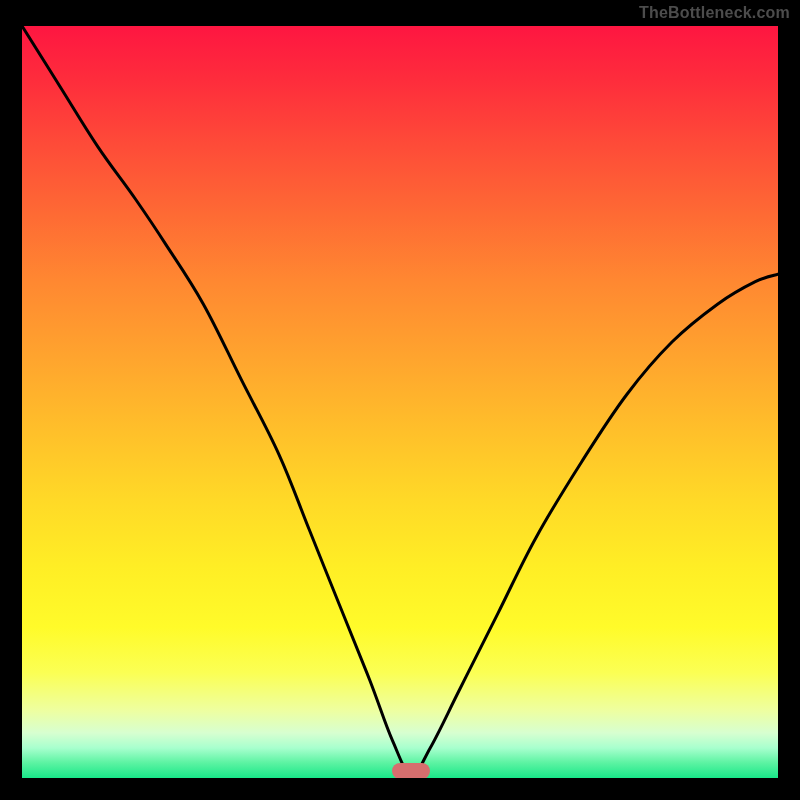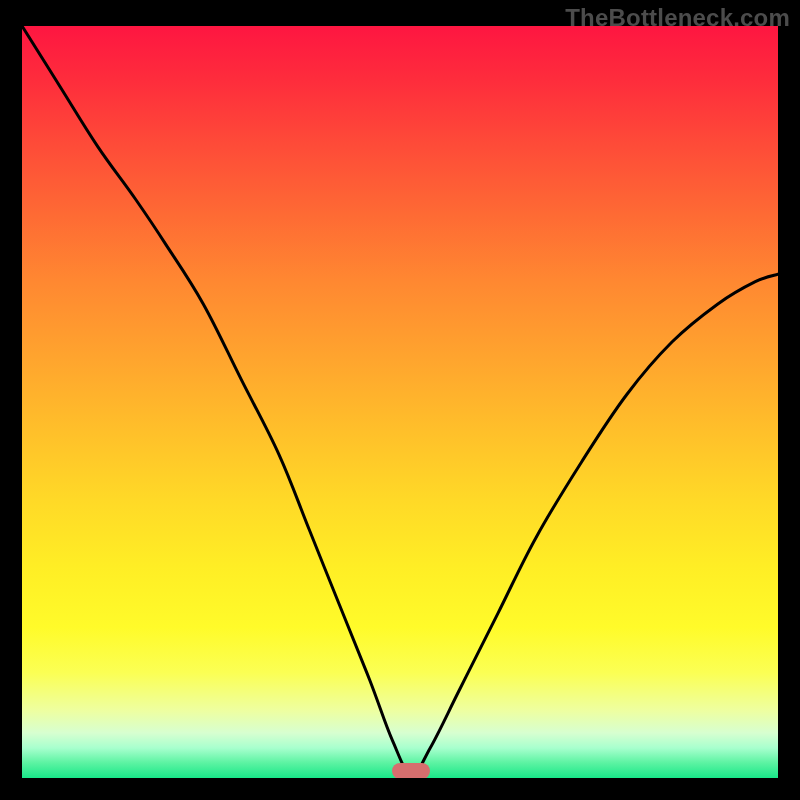--- a/index.html
+++ b/index.html
@@ -15,21 +15,21 @@
     position: relative;
     width: 800px;
     height: 800px;
     background: #000;
   }
   .watermark {
     position: absolute;
     top: 4px;
     right: 10px;
     color: #4c4c4c;
-    font-size: 24px;
+    font-size: 16px;
     font-weight: 600;
     letter-spacing: 0.2px;
     z-index: 10;
   }
   .plot-area {
     position: absolute;
     left: 22px;
     top: 26px;
     width: 756px;
     height: 752px;

